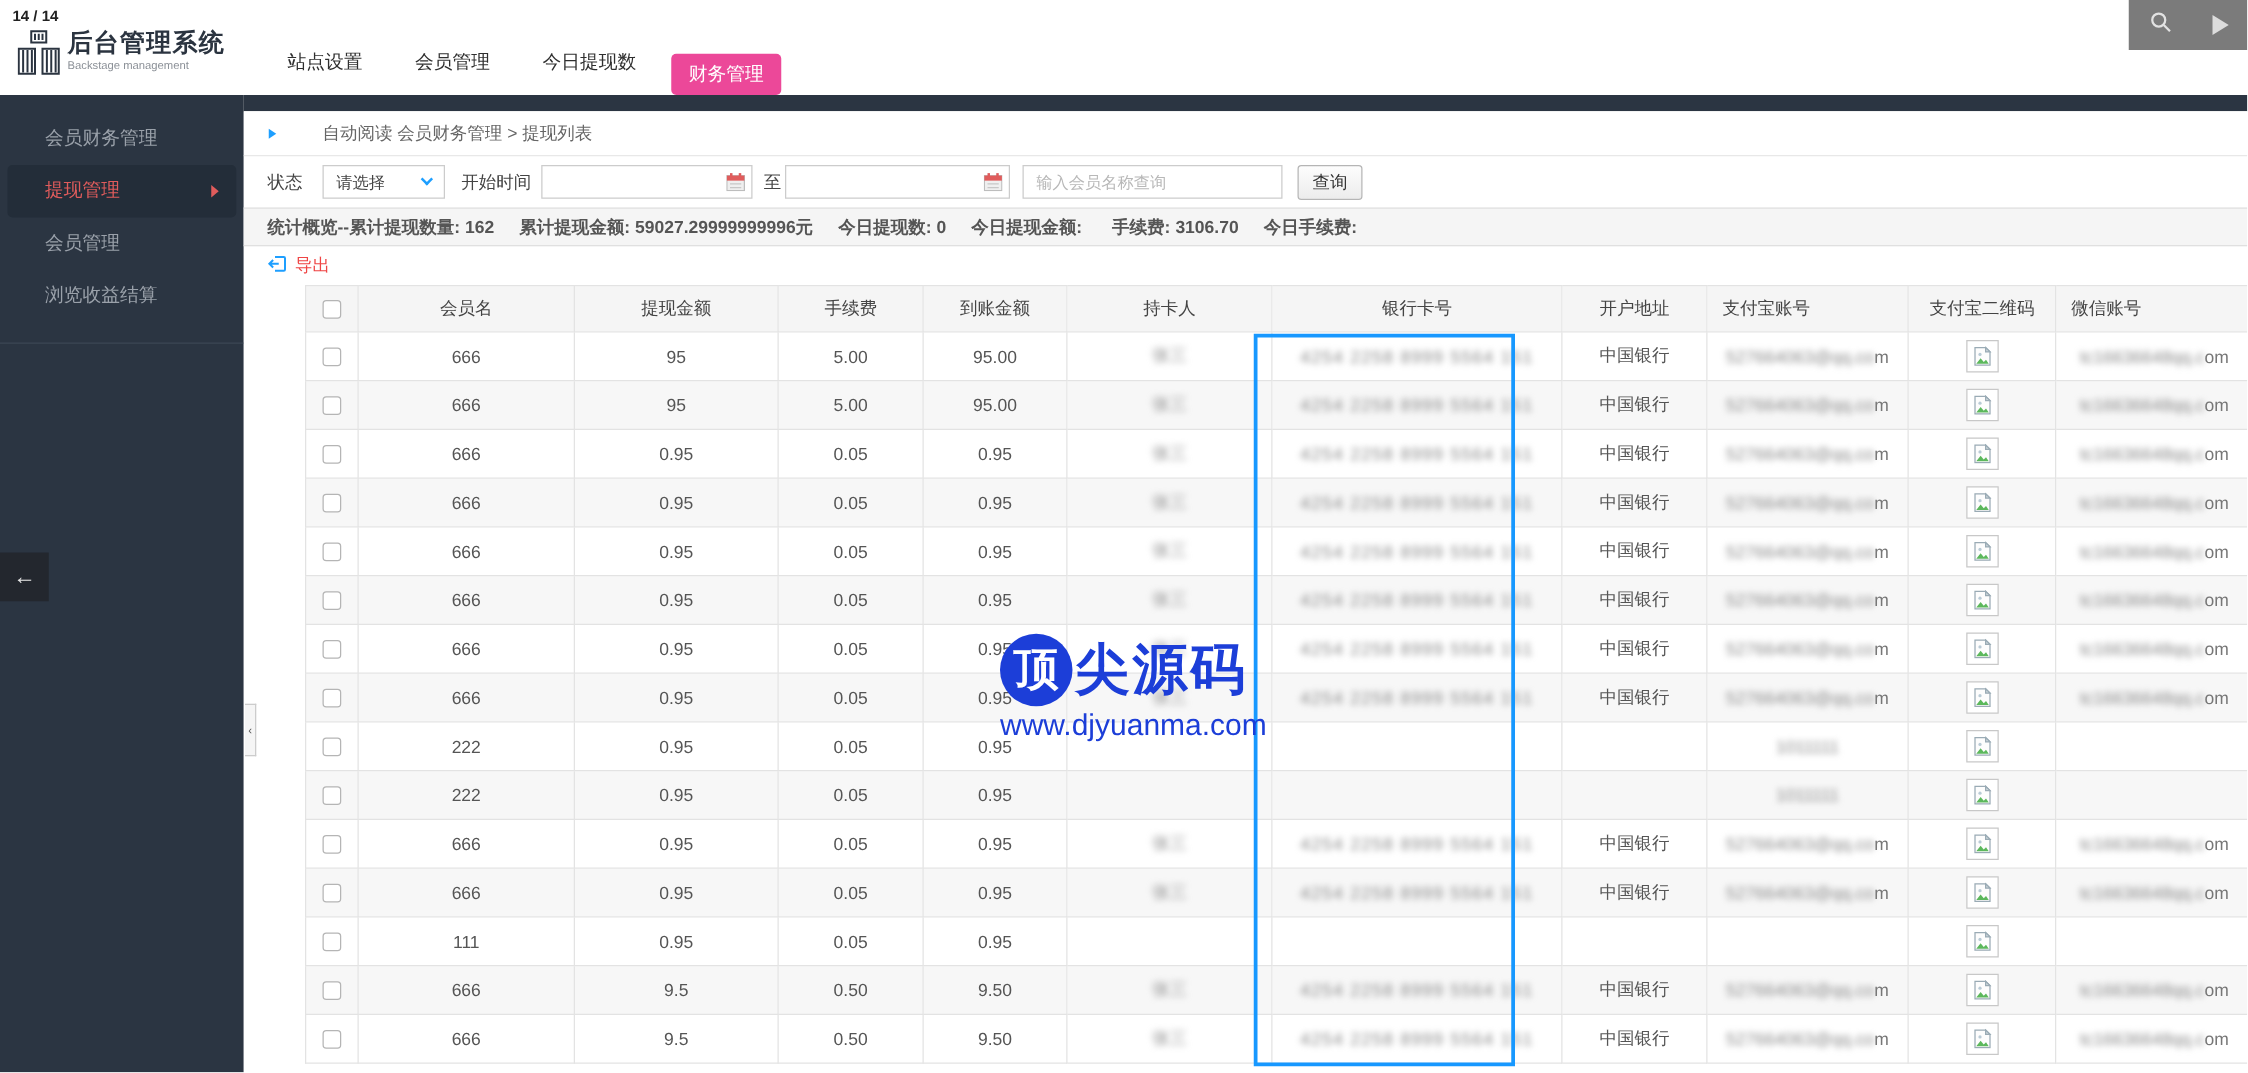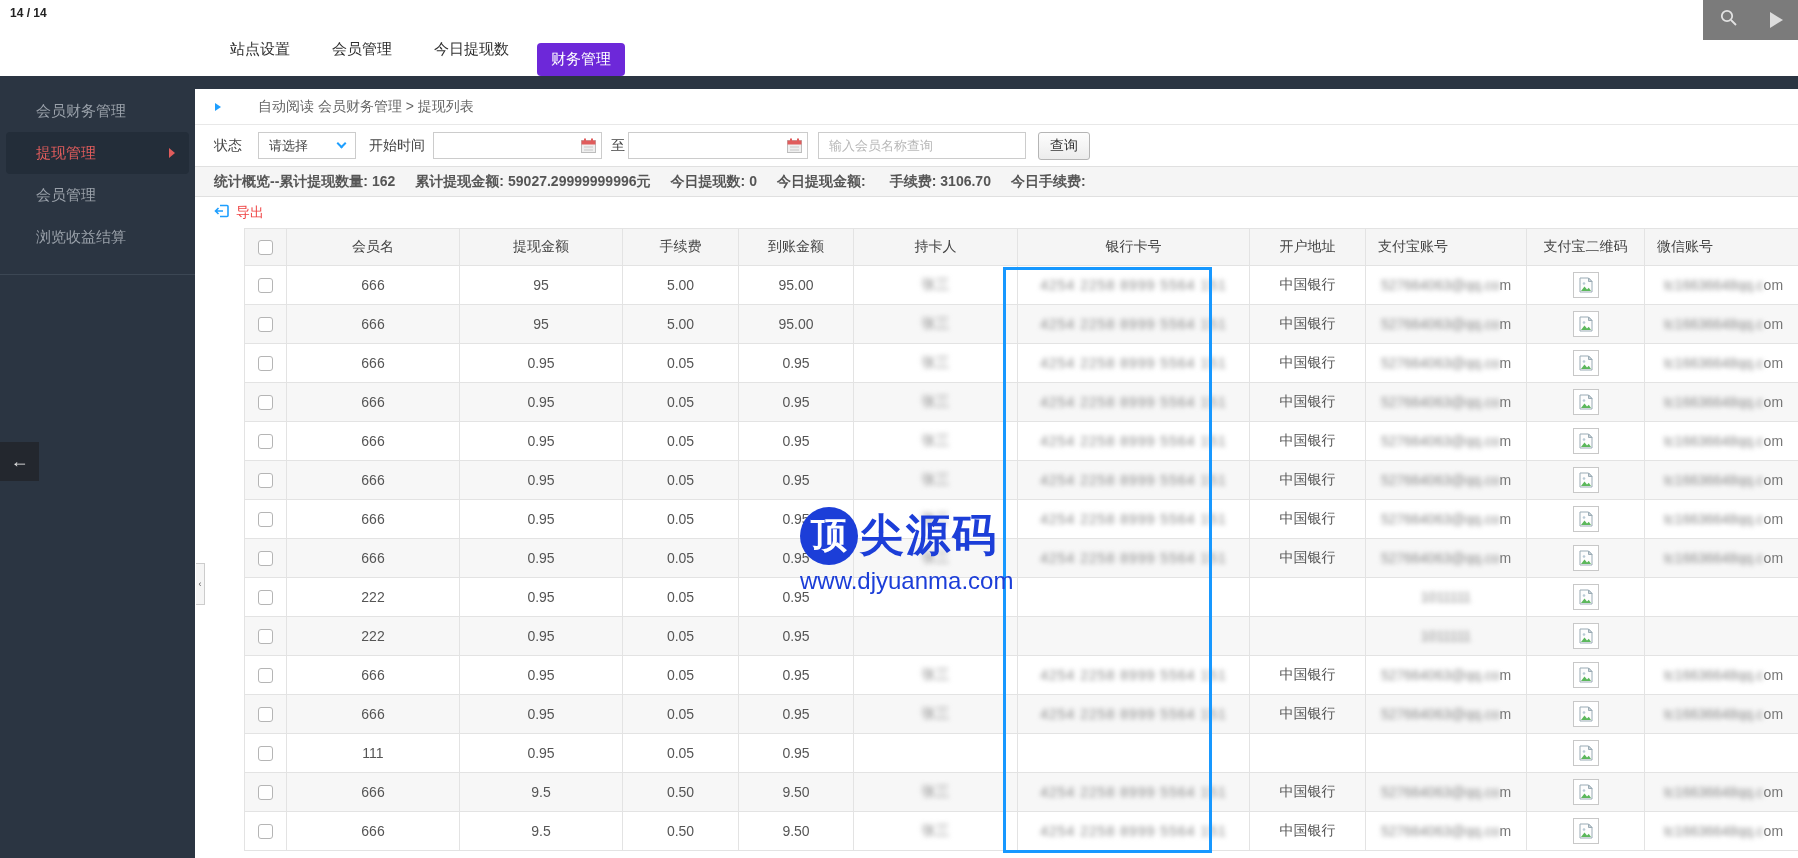--- a/index.html
+++ b/index.html
@@ -8,21 +8,21 @@
 
   
   .topbar { position:absolute; left:0; top:0; width:1798px; height:56px; background:#fff; }
   .counter { position:absolute; left:10px; top:6px; font-size:12px; font-weight:bold; color:#222; }
   .brand { position:absolute; left:14px; top:24px; display:flex; align-items:flex-start; }
   .brand-text { margin-left:6px; }
   .brand-title { font-size:20px; font-weight:600; color:#2b3440; letter-spacing:1px; line-height:22px; }
   .brand-sub { font-size:9px; color:#8b9097; margin-top:1px; }
   .nav { position:absolute; left:216px; top:32px; display:flex; align-items:center; height:34px; }
   .nav-item { position:relative; font-size:15px; color:#2f2f2f; margin-right:14px; padding:7px 14px; cursor:pointer; }
-  .nav-item.active { background:#6d28d9; color:#fff; border-radius:4px;margin-top:20px; }
+  .nav-item.active { background:#ec4899; color:#fff; border-radius:4px;margin-top:20px; }
   .nav-item.active::after { content:""; position:absolute; left:50%; bottom:-5px; margin-left:-5px;
      border-left:5px solid transparent; border-right:5px solid transparent; border-top:5px solid #2b3a48; }
   .top-icons { position:absolute; right:0; top:0; width:95px; height:40px; background:#7b7b7b;
      display:flex; align-items:center; justify-content:space-around; }
   .play-tri { width:0; height:0; border-top:8px solid transparent; border-bottom:8px solid transparent;
      border-left:13px solid #dcdcdc; }
 
   
   .darkstrip { position:absolute; left:195px; top:76px; width:1603px; height:13px; background:#2b3542; }
   .sidebar { position:absolute; left:0; top:76px; width:195px; height:782px; background:#2b3542; padding-top:14px; }
@@ -100,20 +100,36 @@
   .wm-text { font-size:44px; font-weight:bold; color:#1c3ed8; letter-spacing:2px; margin-left:2px; }
   .wm-url { font-size:24px; font-weight:normal; color:#1c3ed8; margin-top:2px; }
 </style>
 </head>
 <body>
 
 <div id="app">
 
   <div class="topbar">
     <div class="counter">14 / 14</div>
+    <div class="brand">
+      <span>
+        <svg width="34" height="38" viewBox="0 0 34 38">
+          <g fill="none" stroke="#2b3440" stroke-width="1.6">
+            <rect x="11" y="1" width="12" height="9"></rect>
+            <rect x="1" y="15" width="13" height="20"></rect>
+            <rect x="20" y="15" width="13" height="20"></rect>
+            <path d="M4.5 16v18 M8 16v18 M11.5 16v18 M23.5 16v18 M27 16v18 M30.5 16v18 M14 3v5 M17 3v5 M20 3v5"></path>
+          </g>
+        </svg>
+      </span>
+      <div class="brand-text">
+        <div class="brand-title">后台管理系统</div>
+        <div class="brand-sub">Backstage management</div>
+      </div>
+    </div>
     <nav class="nav" id="nav">
         <div class="nav-item">站点设置</div>
         <div class="nav-item">会员管理</div>
         <div class="nav-item">今日提现数</div>
         <div class="nav-item active">财务管理</div>
       </nav>
     <div class="top-icons">
       <span>
         <svg width="20" height="20" viewBox="0 0 20 20">
           <circle cx="8" cy="8" r="5.2" fill="none" stroke="#e2e2e2" stroke-width="1.8"></circle>

